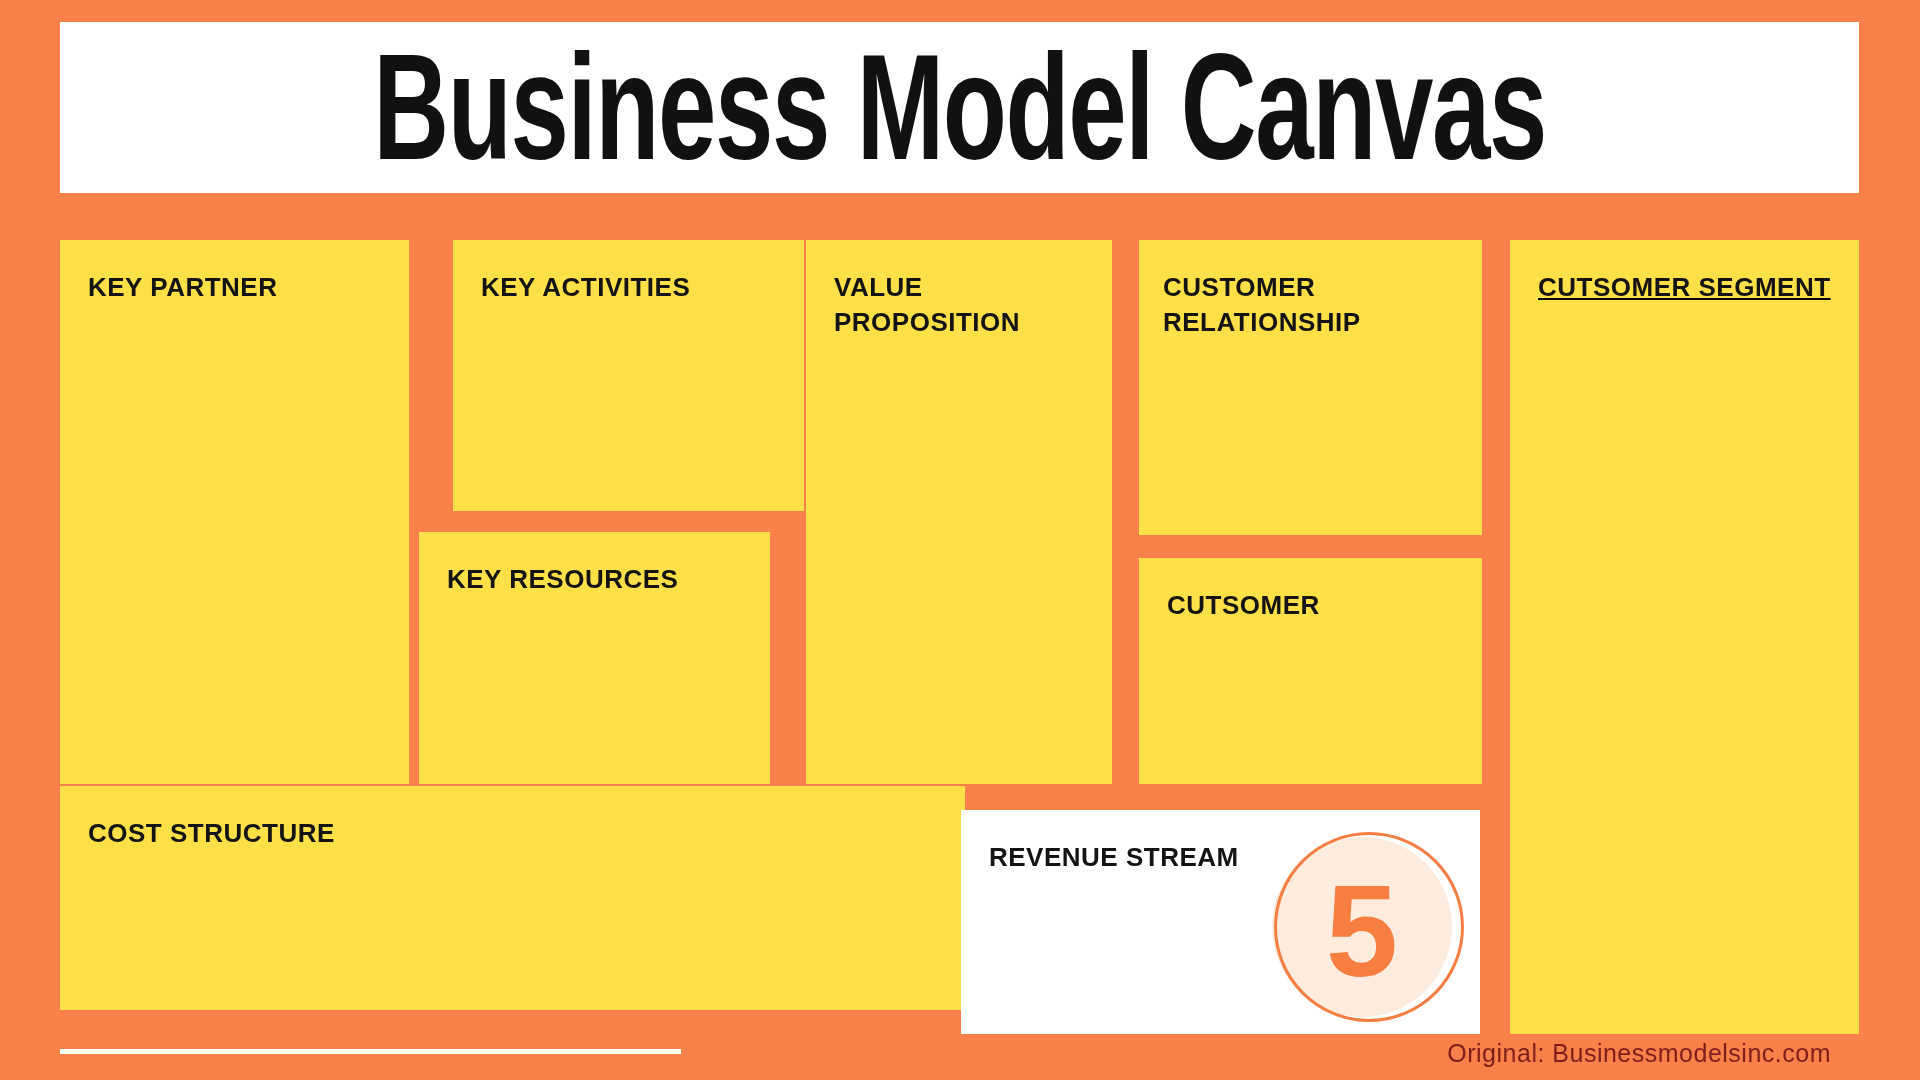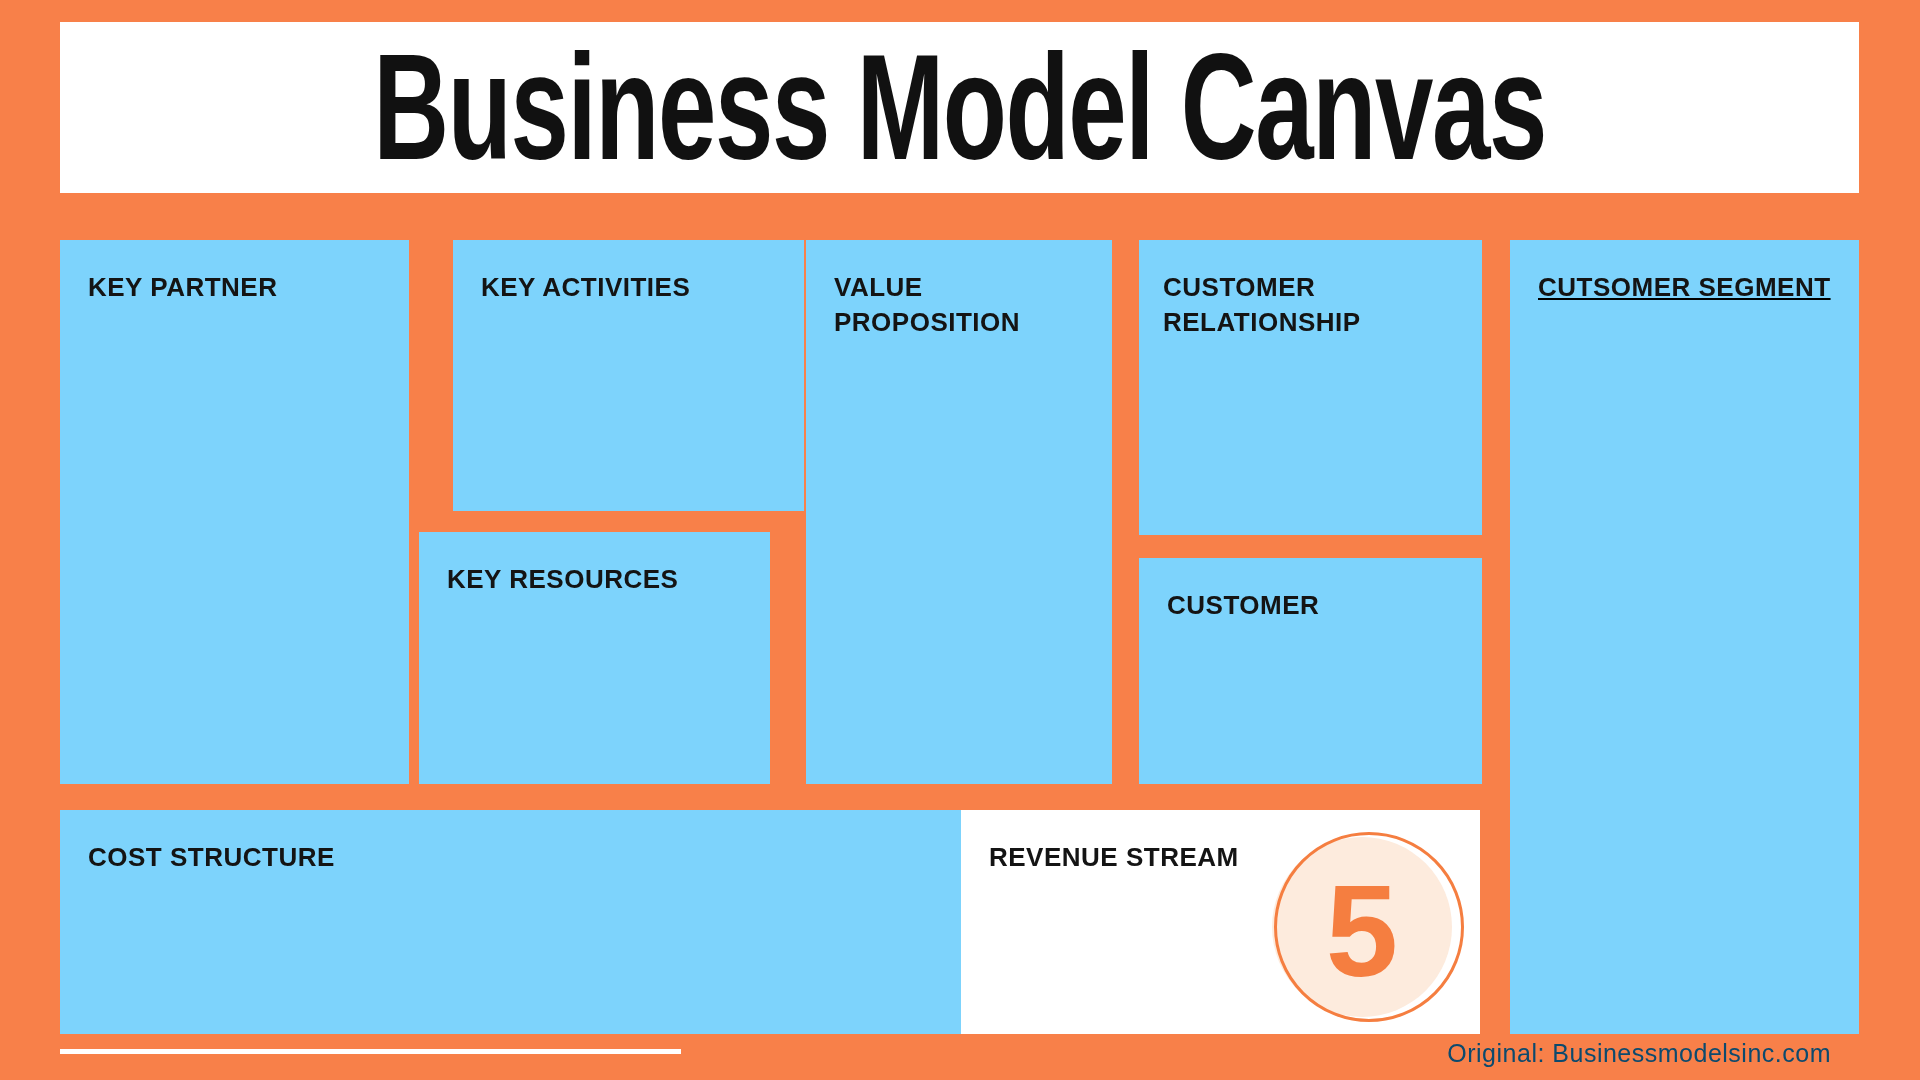--- a/index.html
+++ b/index.html
@@ -33,40 +33,40 @@
     color: #111111;
     letter-spacing: -2px;
     white-space: nowrap;
     transform: scaleX(0.70);
     transform-origin: center center;
   }
 
   
   .cell {
     position: absolute;
-    background: #7dd3fc;
+    background: #fde047;
     box-sizing: border-box;
   }
   .cell-label {
     padding: 30px 28px 0 28px;
     font-size: 26px;
     font-weight: 700;
     color: #141414;
     letter-spacing: 0.5px;
     line-height: 1.35;
   }
 
   .key-partner            { left: 60px;   top: 240px; width: 349px; height: 544px; }
   .key-activities         { left: 453px;  top: 240px; width: 351px; height: 271px; }
   .key-resources          { left: 419px;  top: 532px; width: 351px; height: 252px; }
   .value-proposition      { left: 806px;  top: 240px; width: 306px; height: 544px; }
   .customer-relationship  { left: 1139px; top: 240px; width: 343px; height: 295px; }
   .channels               { left: 1139px; top: 558px; width: 343px; height: 226px; }
   .customer-segment       { left: 1510px; top: 240px; width: 349px; height: 794px; text-decoration: underline; }
-  .cost-structure         { left: 60px;   top: 810px; width: 905px; height: 224px; }
+  .cost-structure         { left: 60px;   top: 786px; width: 905px; height: 224px; }
 
   .customer-relationship .cell-label { max-width: 260px; padding-left: 24px; }
 
   .revenue-stream {
     left: 961px;
     top: 810px;
     width: 519px;
     height: 224px;
     background: #FFFFFF;
   }
@@ -110,21 +110,21 @@
     width: 621px;
     height: 5px;
     background: #FFFFFF;
   }
   .footer-credit {
     position: absolute;
     right: 89px;
     top: 1039px;
     font-size: 25px;
     font-weight: 400;
-    color: #0c4a6e;
+    color: #7f1d1d;
     letter-spacing: 0.5px;
   }
 </style>
 </head>
 <body>
 
 <div class="title-bar">
   <div class="title-text">Business Model Canvas</div>
 </div>
 
@@ -142,21 +142,21 @@
 
 <div class="cell value-proposition">
   <div class="cell-label">VALUE PROPOSITION</div>
 </div>
 
 <div class="cell customer-relationship">
   <div class="cell-label">CUSTOMER RELATIONSHIP</div>
 </div>
 
 <div class="cell channels">
-  <div class="cell-label">CUSTOMER</div>
+  <div class="cell-label">CUTSOMER</div>
 </div>
 
 <div class="cell customer-segment">
   <div class="cell-label">CUTSOMER SEGMENT</div>
 </div>
 
 <div class="cell cost-structure">
   <div class="cell-label">COST STRUCTURE</div>
 </div>
 

